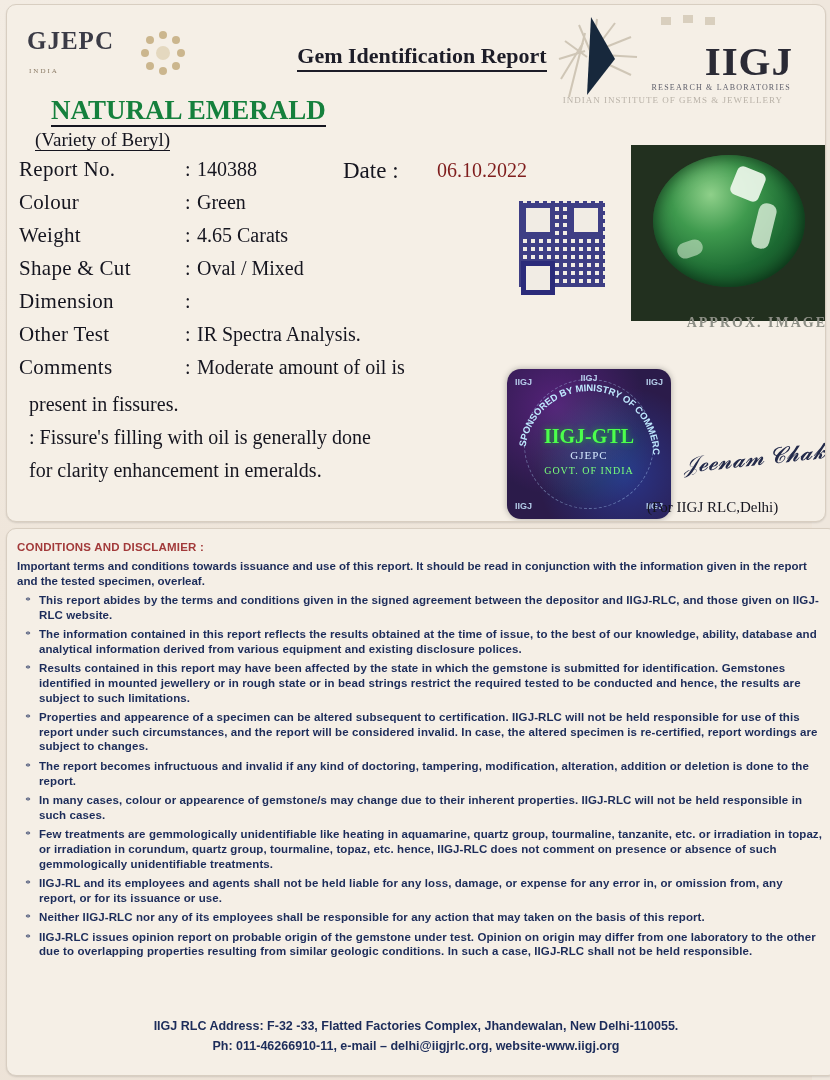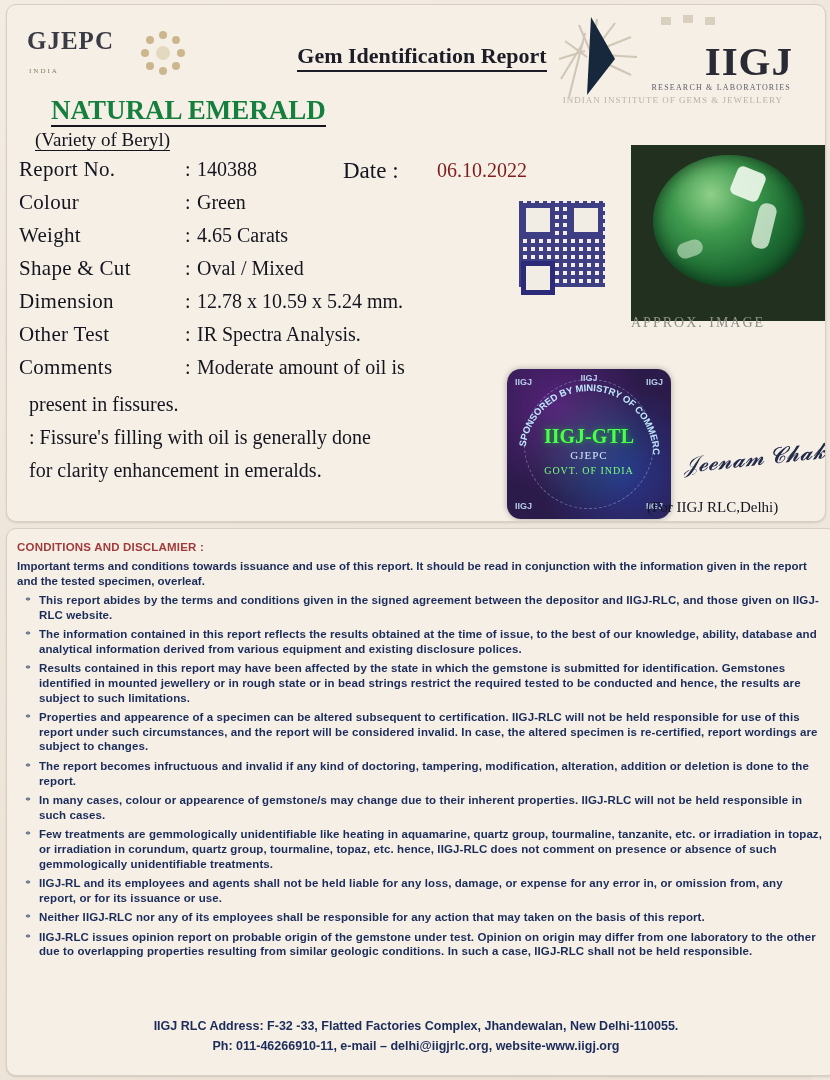--- a/index.html
+++ b/index.html
@@ -144,22 +144,22 @@
   }
   .photo .glint2{
     position:absolute;left:124px;top:58px;width:18px;height:46px;background:#dff0dc;
     transform:rotate(14deg);border-radius:8px;opacity:.8;
   }
   .photo .glint3{
     position:absolute;left:46px;top:96px;width:26px;height:16px;background:#cfe8cb;
     transform:rotate(-18deg);border-radius:8px;opacity:.6;
   }
   .approx{
-    position:absolute;left:624px;top:310px;width:196px;text-align:left;
-    font-size:14px;letter-spacing:2px;color:#8d8f86;
+    position:absolute;left:624px;top:310px;width:196px;text-align:right;
+    font-size:14px;letter-spacing:2px;color:#8d8f86;font-weight:bold;
   }
 
   
   .holo{
     position:absolute;left:500px;top:364px;width:164px;height:150px;
     border-radius:14px;
     background:
       radial-gradient(circle at 30% 25%,rgba(120,40,160,.55),transparent 55%),
       radial-gradient(circle at 72% 70%,rgba(40,80,200,.5),transparent 55%),
       radial-gradient(circle at 50% 50%,rgba(20,150,90,.35),transparent 60%),
@@ -313,21 +313,20 @@
         <div class="fvalue">4.65 Carats</div>
       </div>
       <div class="frow">
         <div class="flabel">Shape &amp; Cut</div>
         <div class="fcolon">:</div>
         <div class="fvalue">Oval / Mixed</div>
       </div>
       <div class="frow">
         <div class="flabel">Dimension</div>
         <div class="fcolon">:</div>
-        <div class="fvalue">12.78 x 10.59 x 5.24 mm.</div>
       </div>
       <div class="frow">
         <div class="flabel">Other Test</div>
         <div class="fcolon">:</div>
         <div class="fvalue">IR Spectra Analysis.</div>
       </div>
       <div class="frow">
         <div class="flabel">Comments</div>
         <div class="fcolon">:</div>
         <div class="fvalue">Moderate amount of oil is</div>

